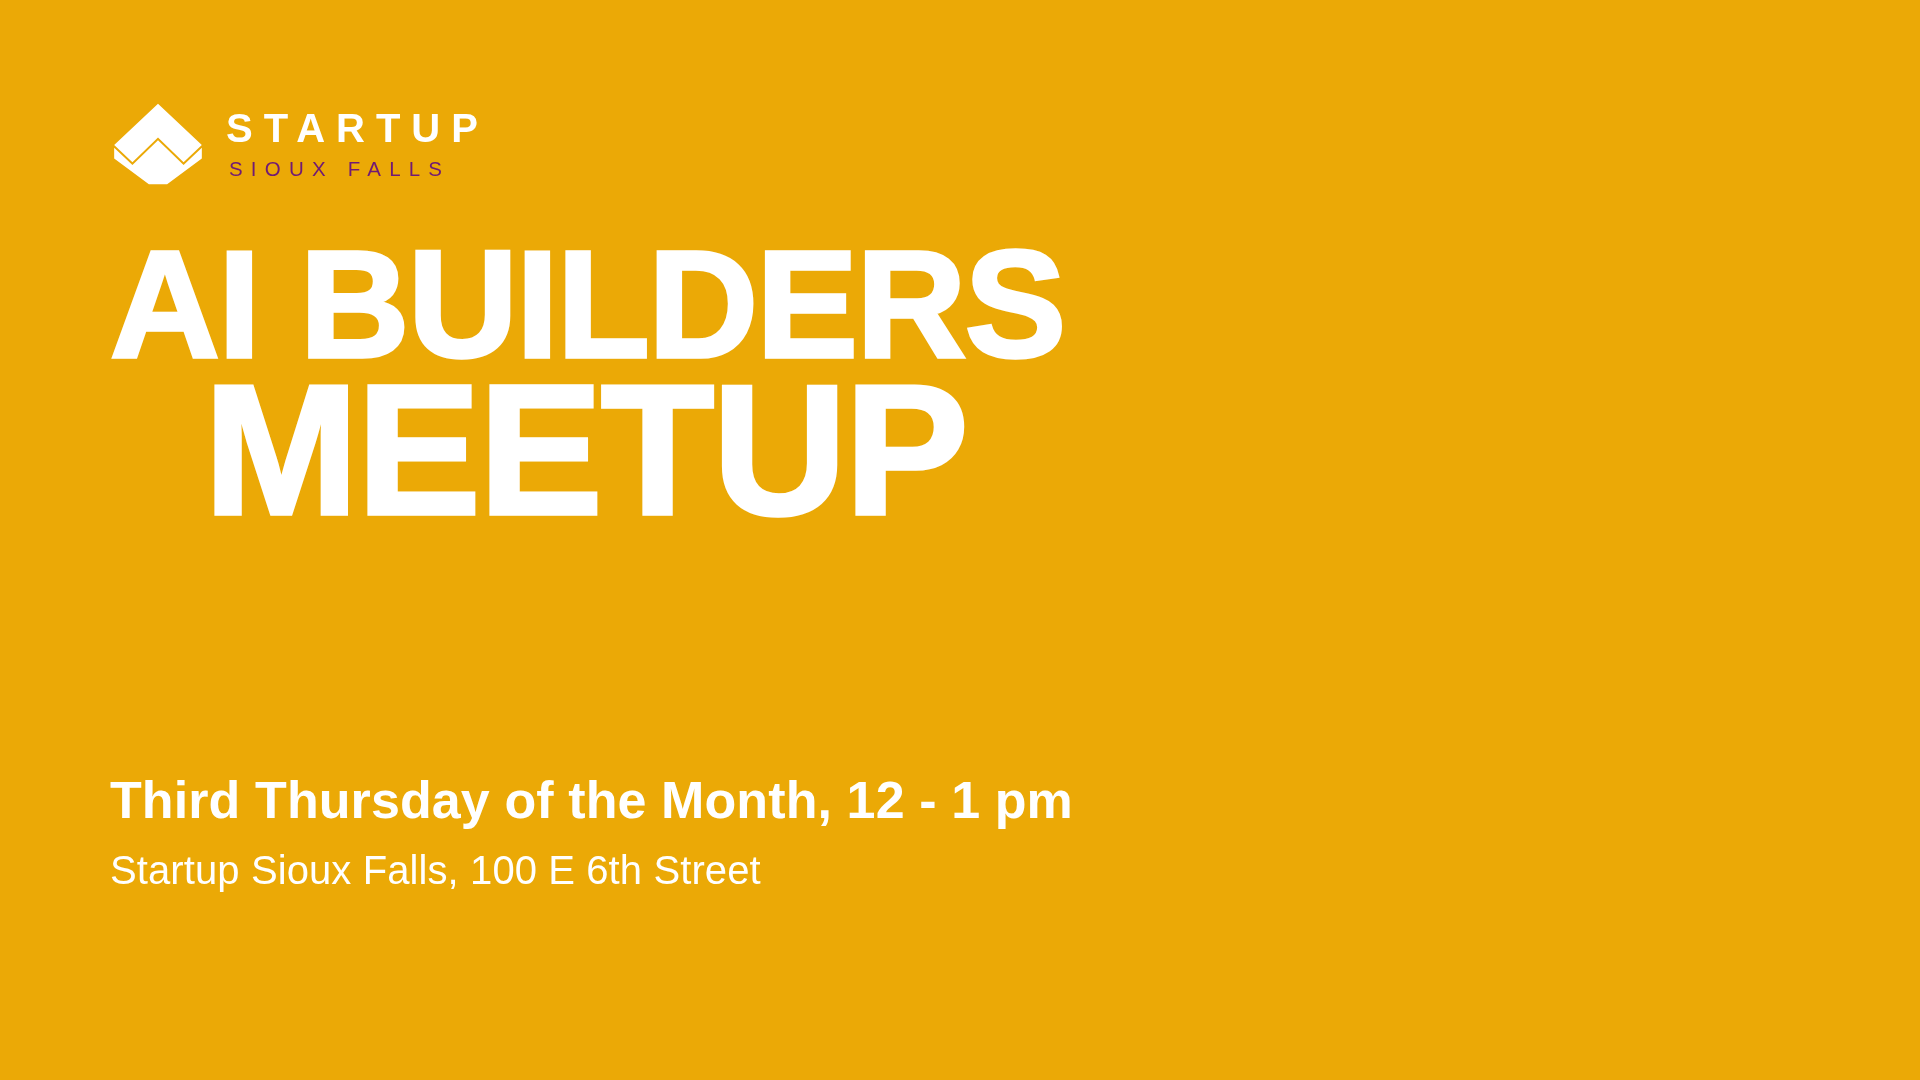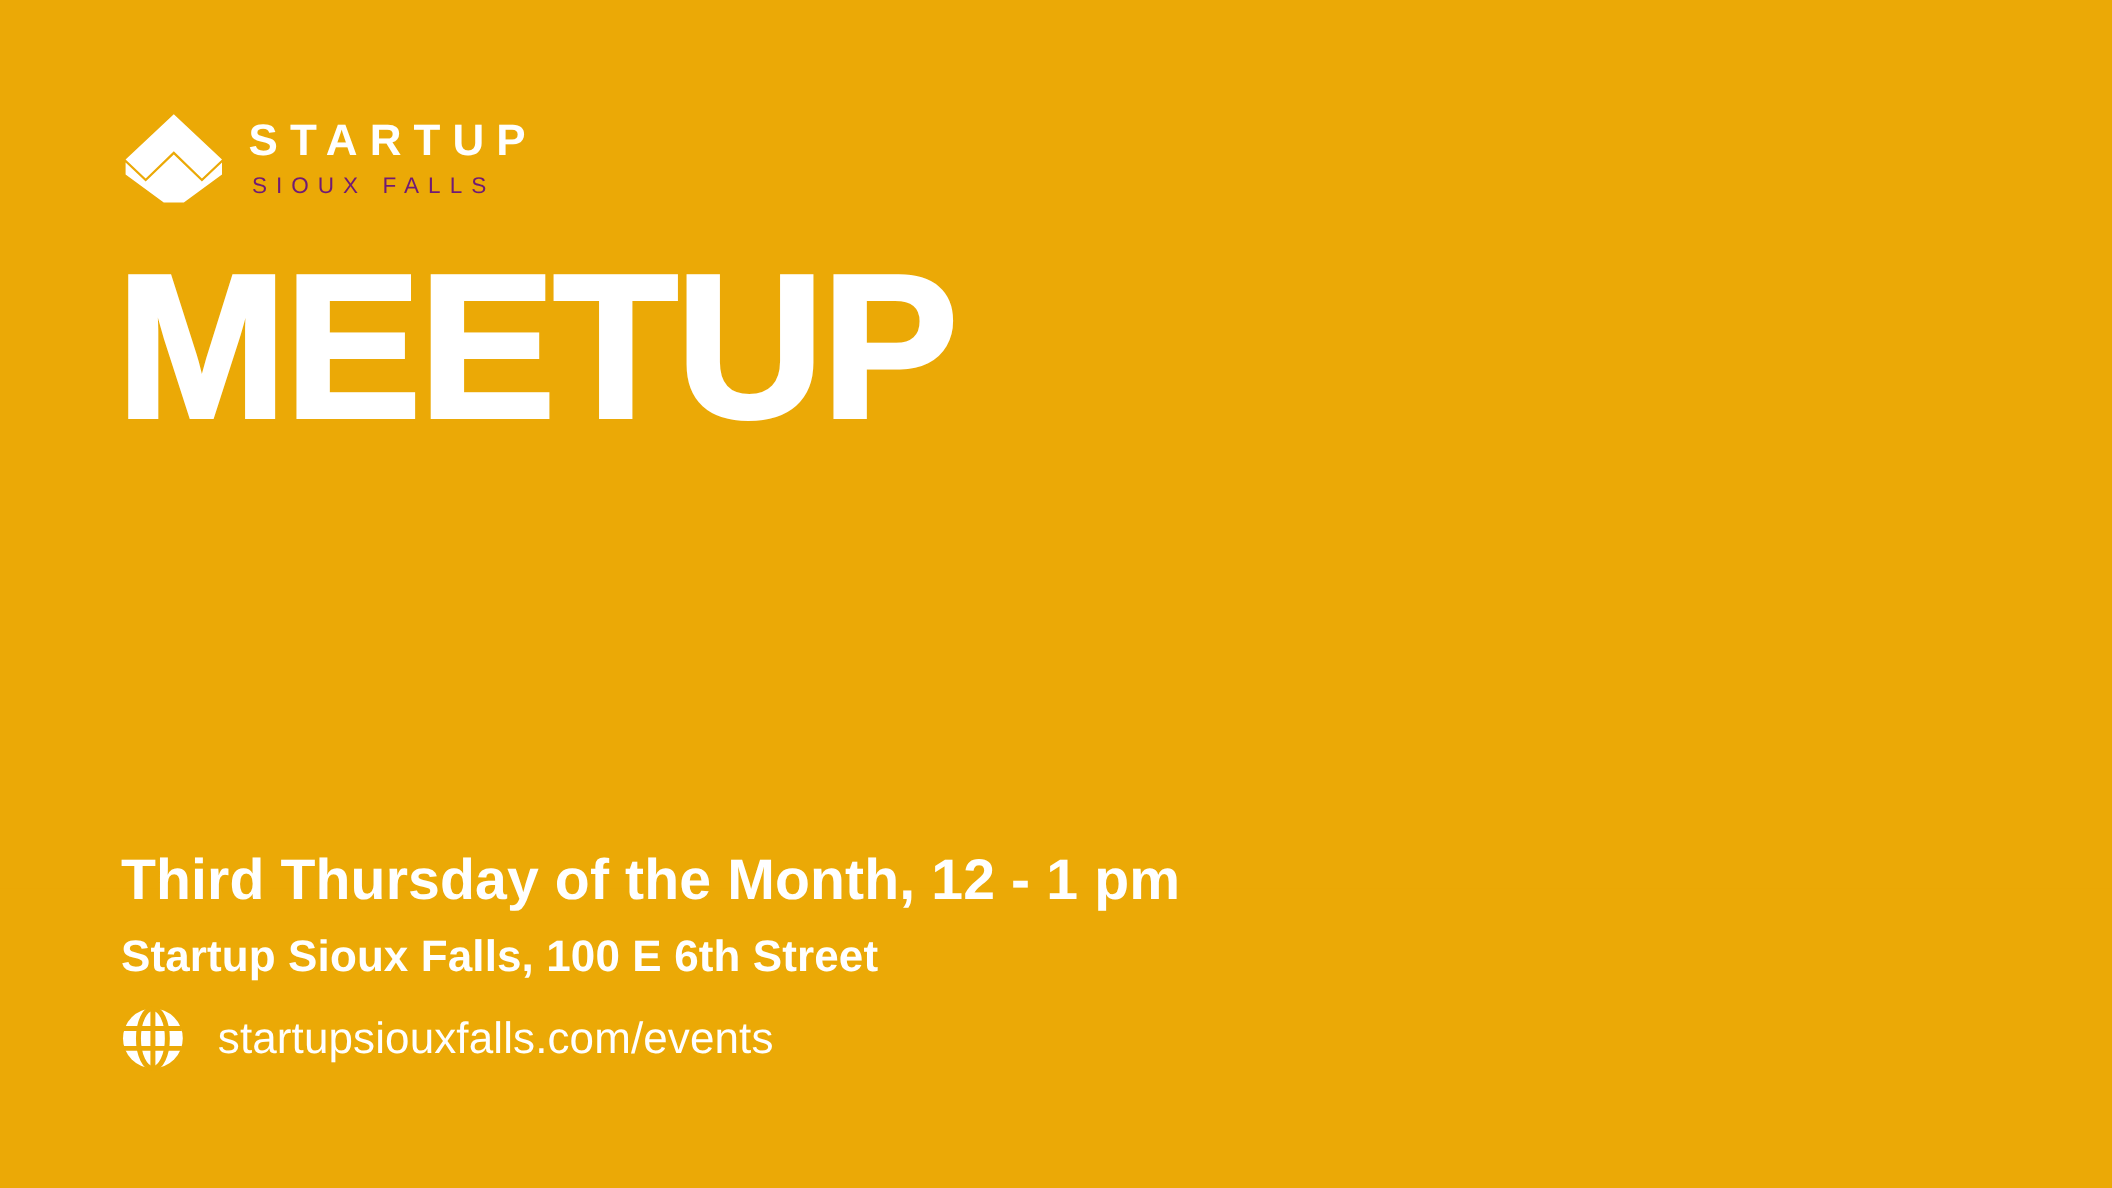--- a/index.html
+++ b/index.html
@@ -97,21 +97,21 @@
     color: #FFFFFF;
     font-size: 52px;
     font-weight: 700;
     letter-spacing: 0.1px;
     line-height: 1.18;
     white-space: nowrap;
   }
   .detail-secondary {
     color: #FFFFFF;
     font-size: 40px;
-    font-weight: 700;
+    font-weight: 400;
     letter-spacing: 0.1px;
     line-height: 1.18;
     margin-top: 16px;
     white-space: nowrap;
   }
 
   
   .url-row {
     position: absolute;
     left: 110px;
@@ -145,34 +145,23 @@
       <path d="M50 2 L98 47 L78 66 L50 39 L22 66 L2 47 Z" fill="#FFFFFF"></path>
       <path d="M2 50 L22 69 L50 42 L78 69 L98 50 L98 62 L60 90 L50 90 L40 90 L2 62 Z" fill="#FFFFFF"></path>
     </svg>
     <div class="logo-words">
       <div class="logo-word-main">STARTUP</div>
       <div class="logo-word-sub">SIOUX FALLS</div>
     </div>
   </div>
 
   <div class="headline">
+    <span class="headline-line headline-line-1">AI BUILDERS</span>
     <span class="headline-line headline-line-2">MEETUP</span>
   </div>
 
   <div class="details">
     <div class="detail-primary">Third Thursday of the Month, 12 - 1 pm</div>
     <div class="detail-secondary">Startup Sioux Falls, 100 E 6th Street</div>
   </div>
 
-  <div class="url-row">
-    <svg class="globe-icon" viewBox="0 0 64 64" aria-hidden="true">
-      <circle cx="32" cy="32" r="30" fill="#FFFFFF"></circle>
-      <g fill="none" stroke="#EBA906" stroke-width="5">
-        <line x1="3" y1="22" x2="61" y2="22"></line>
-        <line x1="3" y1="42" x2="61" y2="42"></line>
-        <line x1="32" y1="1" x2="32" y2="63"></line>
-        <ellipse cx="32" cy="32" rx="14.5" ry="30"></ellipse>
-      </g>
-    </svg>
-    <div class="url-text">startupsiouxfalls.com/events</div>
-  </div>
 
 </div>
 
 </body></html>

